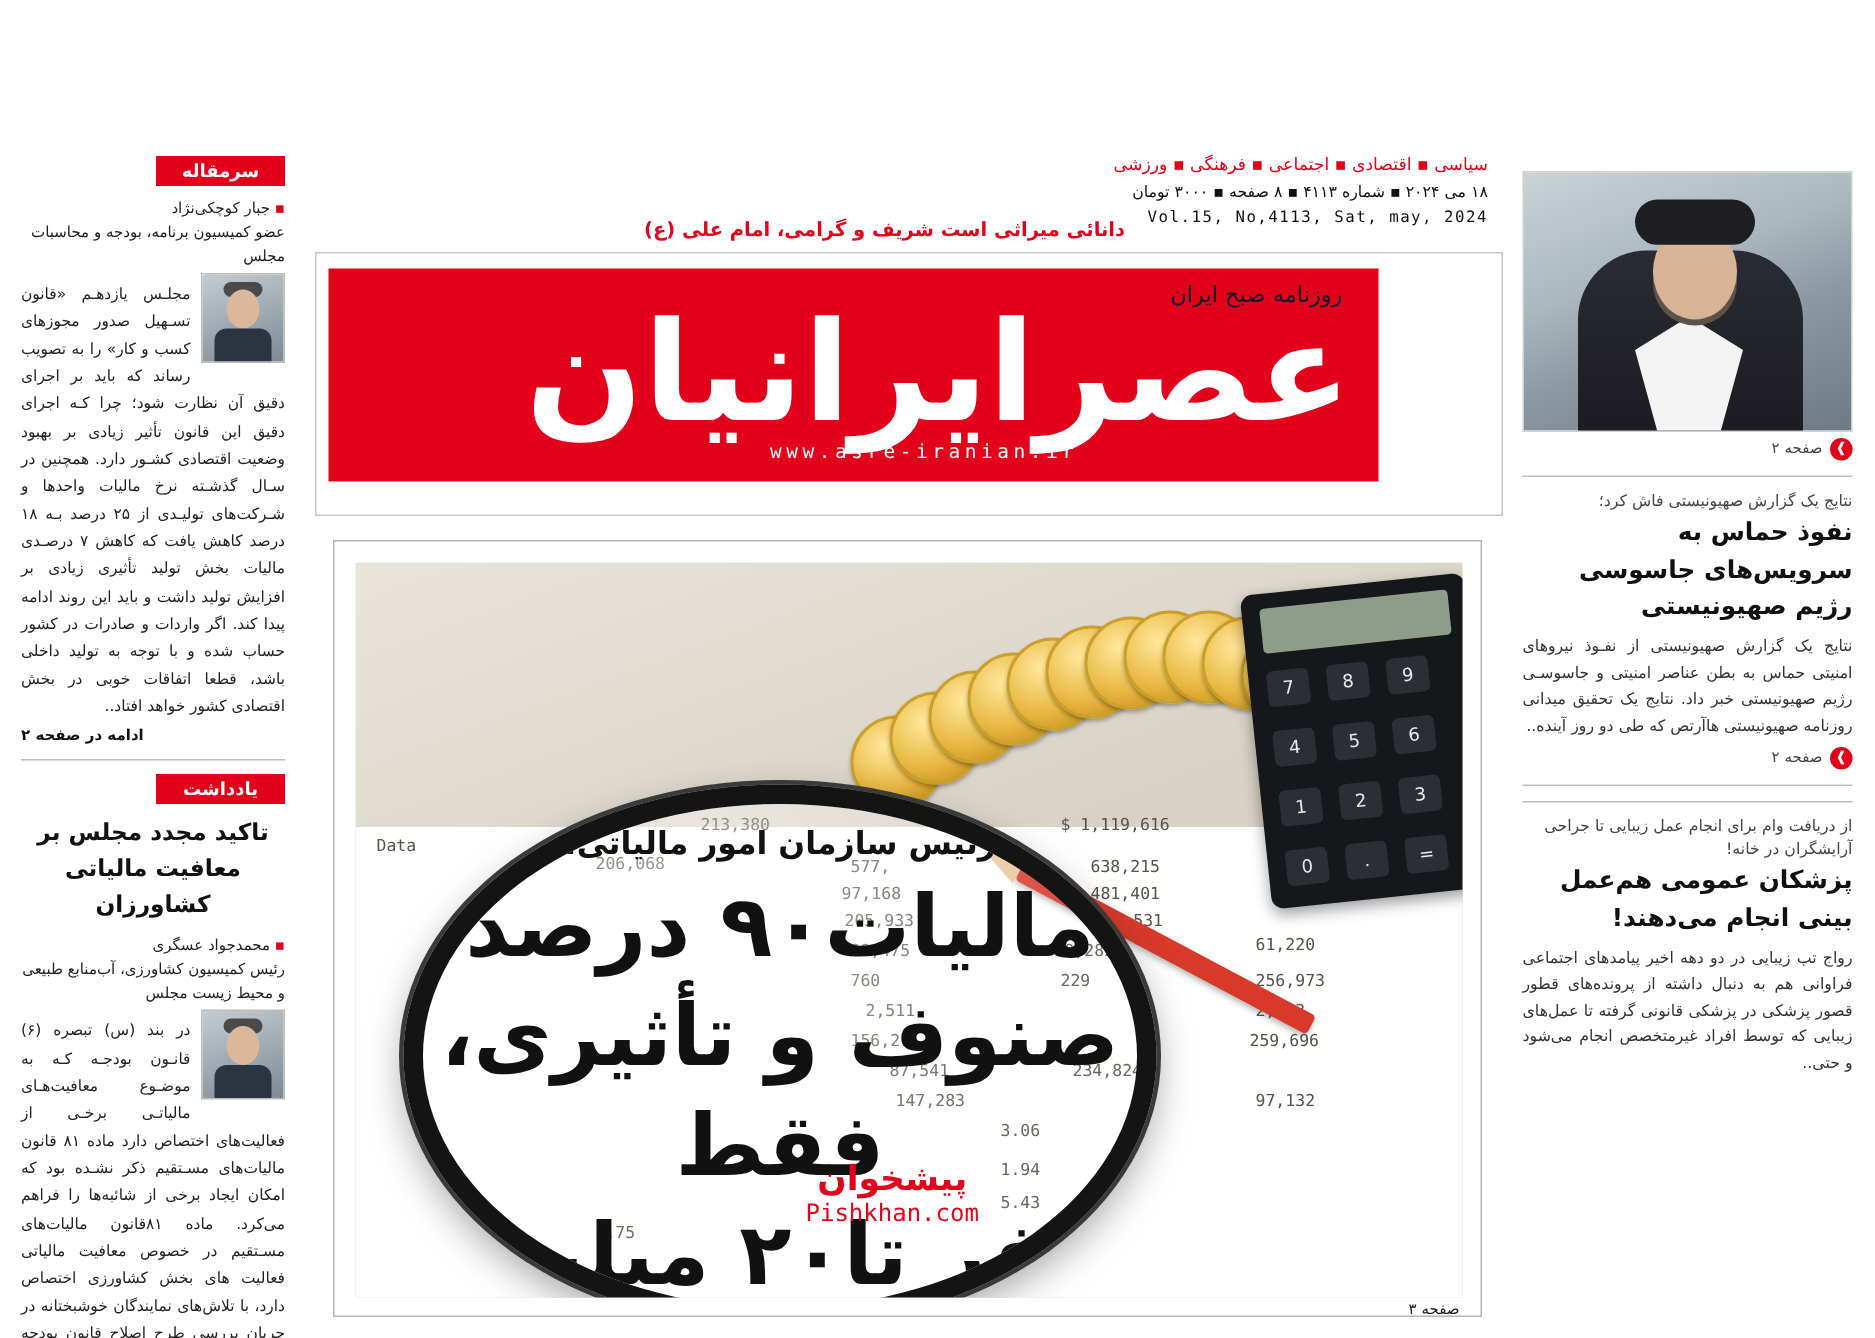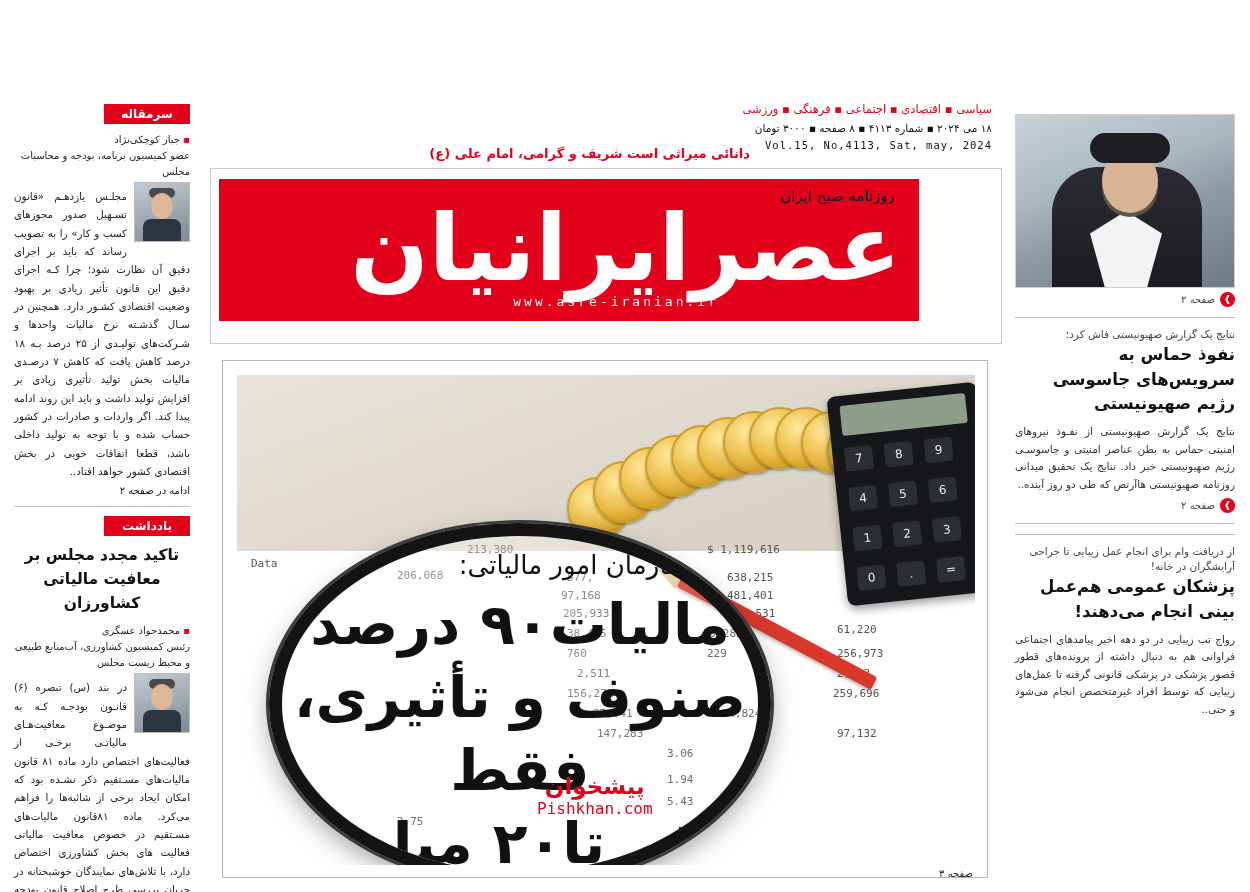--- a/index.html
+++ b/index.html
@@ -105,21 +105,21 @@
   
   .col-right{position:absolute;left:14px;top:104px;width:176px;direction:rtl;}
   .sec-label{
     background:#e2001a;color:#fff;font-size:12px;font-weight:bold;text-align:center;
     padding:3px 0;width:86px;margin:0 0 7px auto;
   }
   .art-title{font-size:15.5px;font-weight:bold;line-height:1.55;text-align:center;color:#111;}
   .byline{font-size:10px;line-height:1.6;text-align:right;color:#222;margin-top:8px;}
   .bullet{color:#e2001a;}
   .art-body{font-size:10.3px;line-height:1.78;text-align:justify;color:#222;margin-top:7px;}
-  .cont{font-size:10px;text-align:right;color:#111;margin-top:5px;font-weight:normal;}
+  .cont{font-size:10px;text-align:left;color:#111;margin-top:5px;font-weight:bold;}
   .author-photo{
     width:54px;height:58px;border:1px solid #bbb;float:right;margin:2px 0 4px 7px;
     background:linear-gradient(160deg,#c2ccd4,#7d8a93);position:relative;overflow:hidden;
   }
   .author-photo .f{position:absolute;left:16px;top:10px;width:22px;height:26px;border-radius:11px/13px;background:#dcb79a;}
   .author-photo .h{position:absolute;left:14px;top:5px;width:26px;height:10px;border-radius:6px;background:#4a4a4a;}
   .author-photo .s{position:absolute;left:8px;top:36px;width:38px;height:22px;background:#2b3440;border-radius:8px 8px 0 0;}
 
   
   .mainphoto{
@@ -164,21 +164,21 @@
     box-shadow:0 0 0 3px #3a3a3a, 0 10px 26px rgba(0,0,0,.35);
     overflow:hidden;
   }
   .loupe-inner{
     position:absolute;inset:0;
     background:radial-gradient(circle at 40% 28%,rgba(255,255,255,.45),rgba(255,255,255,.05) 60%);
   }
   .headline{
     position:absolute;left:0;right:0;top:14px;text-align:center;direction:rtl;color:#111;
   }
-  .headline .pre{font-size:26px;font-weight:normal;margin-bottom:8px;text-align:right;}
+  .headline .pre{font-size:21px;font-weight:bold;margin-bottom:8px;}
   .headline .big{font-size:57px;font-weight:bold;line-height:1.28;letter-spacing:-1px;}
   .wm{
     position:absolute;left:300px;top:398px;text-align:center;direction:rtl;
   }
   .wm .fa{color:#e2001a;font-size:23px;font-weight:bold;}
   .wm .en{color:#e2001a;font-size:16px;font-family:"DejaVu Sans Mono","Liberation Mono",monospace;}
   .mp-foot{position:absolute;right:14px;bottom:-2px;font-size:10px;color:#222;direction:rtl;}
 </style>
 </head>
 <body>

